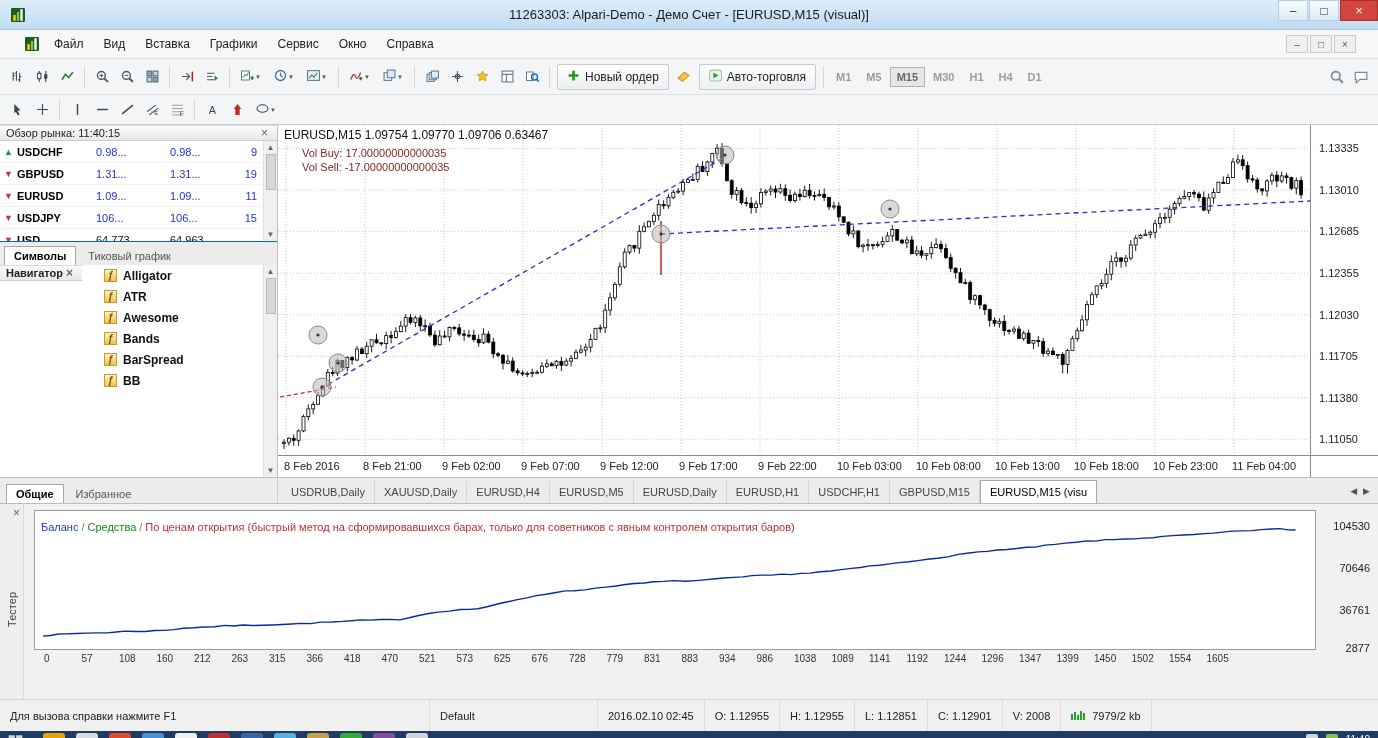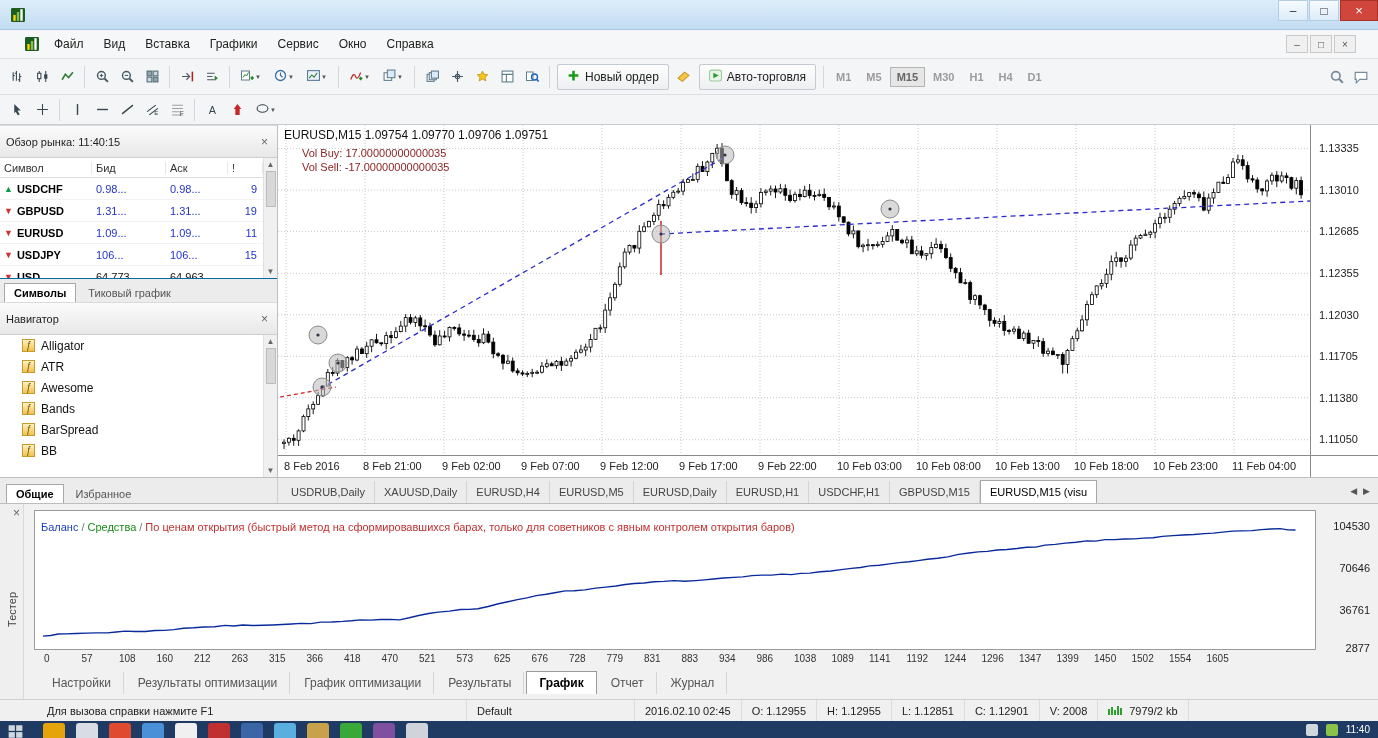--- a/index.html
+++ b/index.html
@@ -29,21 +29,21 @@
   .sep { width:1px; height:22px; background:#d4d6d8; margin:0 4px; flex:0 0 auto; }
   .tbtn { display:inline-flex; align-items:center; gap:5px; height:26px; padding:0 9px; background:linear-gradient(#fefefe,#edeff1); border:1px solid #c3cad2; border-radius:2px; font-size:12px; color:#222; margin:0 2px; }
   .tf { padding:3px 6px; color:#9b9b9b; font-weight:bold; font-size:11px; border:1px solid transparent; }
   .tf.active { background:#e6e6e6; border-color:#b3b3b3; color:#666; }
   .right-icons { margin-left:auto; display:flex; }
 
   
   .main { height:352px; display:flex; flex:0 0 auto; background:#fff; }
   .left { width:278px; border-right:1px solid #bfbfbf; display:flex; flex-direction:column; background:#fff; }
 
-  .panel-header { height:33px; background:linear-gradient(#fbfbfb,#e8e8e8); border-top:1px solid #dadada; border-bottom:1px solid #cecece; display:flex; align-items:center; padding:0 6px; font-size:11px; color:#222; flex:0 0 auto; }
+  .panel-header { height:16px; background:linear-gradient(#fbfbfb,#e8e8e8); border-top:1px solid #dadada; border-bottom:1px solid #cecece; display:flex; align-items:center; padding:0 6px; font-size:11px; color:#222; flex:0 0 auto; }
   .pclose { margin-left:auto; color:#666; font-size:12px; padding:0 3px; }
 
   .mw-table { position:relative; padding-right:14px; flex:0 0 auto; }
   .mw-head { display:grid; grid-template-columns:92px 74px 62px 1fr; height:20px; align-items:center; font-size:11px; color:#333; border-bottom:1px solid #ddd; }
   .mw-head span { padding:0 4px; border-right:1px solid #e5e5e5; }
   .mw-rows { height:100px; overflow:hidden; }
   .mw-row { display:grid; grid-template-columns:92px 74px 62px 1fr; height:22px; align-items:center; font-size:11px; border-bottom:1px solid #f3f3f3; }
   .cell { padding:0 4px; }
   .sym { display:flex; align-items:center; gap:4px; font-weight:bold; color:#000; }
   .num { color:#2233cc; }
@@ -53,21 +53,21 @@
   .arr.down { color:#d03030; }
   .vscroll { position:absolute; right:0; top:0; bottom:0; width:14px; background:#f0f0f0; border-left:1px solid #e0e0e0; display:flex; flex-direction:column; align-items:center; font-size:8px; color:#666; }
   .vscroll .sb { height:13px; line-height:13px; }
   .vscroll .thumb { width:10px; height:36px; background:#d8d8d8; border:1px solid #bcbcbc; }
   .vscroll .vfill { flex:1; }
 
   .ptabs { height:24px; background:#ececec; border-top:1px solid #0369a1; display:flex; align-items:flex-end; padding:0 4px; gap:2px; flex:0 0 auto; }
   .ptab { font-size:11px; color:#555; padding:3px 9px; border:1px solid transparent; border-bottom:none; white-space:nowrap; }
   .ptab.active { background:#fff; border-color:#a8a8a8; font-weight:bold; color:#000; }
 
-  .nav { flex:1; display:flex; flex-direction:column; overflow:hidden; }
+  .nav { flex:1; display:flex; flex-direction:row; overflow:hidden;font-weight:bold; }
   .nav-body { position:relative; flex:1; padding-right:14px; overflow:hidden; }
   .nav-item { display:flex; align-items:center; gap:6px; height:21px; padding-left:22px; font-size:12px; color:#111; }
   .fx { width:13px; height:13px; background:linear-gradient(#fff3c4,#f2c14e); border:1px solid #c79a2e; color:#7a5a10; font-size:10px; line-height:11px; text-align:center; font-style:italic; flex:0 0 auto; }
 
   
   .chart { flex:1; display:grid; grid-template-columns:1fr 68px; grid-template-rows:330px 22px; background:#fff; }
   .plot { grid-row:1; grid-column:1; position:relative; background:#fff; overflow:hidden; }
   .plot svg { width:100%; height:100%; display:block; }
   .ohlc { position:absolute; top:3px; left:6px; font-size:12px; color:#111; }
   .vol { position:absolute; top:21px; left:24px; font-size:11px; color:#8b2525; line-height:14px; }
@@ -103,21 +103,21 @@
   .tylabels span { position:absolute; right:8px; }
   .tylabels span:nth-child(1){top:10px} .tylabels span:nth-child(2){top:52px}
   .tylabels span:nth-child(3){top:94px} .tylabels span:nth-child(4){top:132px}
   .txlabels { display:flex; height:17px; font-size:10px; color:#333; padding:3px 62px 0 10px; overflow:hidden; flex:0 0 auto; }
   .txlabels span { flex:0 0 37.5px; }
   .ttabs { display:flex; align-items:flex-end; gap:2px; padding:2px 6px 0 6px; height:27px; flex:0 0 auto; }
   .ttab { font-size:12px; color:#555; padding:4px 12px; border-right:1px solid #d5d5d5; white-space:nowrap; }
   .ttab.active { background:#fff; border:1px solid #9a9a9a; border-bottom:none; font-weight:bold; color:#000; }
 
   
-  .statusbar { height:22px; display:flex; align-items:center; background:#f0f0f0; border-top:1px solid #cfcfcf; font-size:11px; color:#222; flex:0 0 auto; overflow:hidden;padding-left:37px; }
+  .statusbar { height:32px; display:flex; align-items:center; background:#f0f0f0; border-top:1px solid #cfcfcf; font-size:11px; color:#222; flex:0 0 auto; overflow:hidden; }
   .seg { padding:0 10px; border-right:1px solid #dcdcdc; white-space:nowrap; display:flex; align-items:center; gap:5px; height:100%; }
   .seg.help { width:430px; } .seg.prof { width:168px; }
 
   
   .taskbar { flex:1; display:flex; align-items:flex-start; gap:11px; background:#1f3a63; padding:2px 8px 0 8px; overflow:hidden; }
   .tb-ico { width:22px; height:22px; border-radius:3px; flex:0 0 auto; }
   .tb-start { width:24px; flex:0 0 auto; display:flex; padding-top:1px; }
   .tray { margin-left:auto; display:flex; gap:8px; align-items:flex-start; color:#fff; font-size:10px; padding-top:1px; }
   .tb-mini { width:12px; height:12px; background:#cfd8dc; border-radius:2px; }
 </style>
@@ -128,20 +128,21 @@
 
   <div class="titlebar">
     <span class="tb">
         <svg viewBox="0 0 12 12" width="14" height="14">
           <rect width="12" height="12" rx="1" fill="#1b5e20"></rect>
           <rect x="2" y="6" width="2" height="5" fill="#ffd600"></rect>
           <rect x="5" y="3.5" width="2" height="7.5" fill="#8bc34a"></rect>
           <rect x="8" y="1" width="2" height="10" fill="#fff"></rect>
         </svg>
       </span>
+    <span class="title">11263303: Alpari-Demo - Демо Счет - [EURUSD,M15 (visual)]</span>
     <span class="wctrl">
       <span class="wbtn">–</span>
       <span class="wbtn">□</span>
       <span class="wbtn close">×</span>
     </span>
   </div>
 
   <div class="menubar">
     <span class="tb">
         <svg viewBox="0 0 12 12" width="14" height="14">
@@ -392,26 +393,20 @@
 
   <div class="main">
     <div class="left">
 
       <div>
         <div class="panel-header">
           <span>Обзор рынка: 11:40:15</span>
           <span class="pclose">×</span>
         </div>
         <div class="mw-table">
-          <div class="mw-head">
-            <span>Символ</span>
-            <span>Бид</span>
-            <span>Аск</span>
-            <span>!</span>
-          </div>
           <div class="mw-rows">
             <div class="mw-row">
               <span class="cell sym">
                   <i class="arr up">▲</i>
                   <span>USDCHF</span>
                 </span>
               <span class="cell num">0.98...</span>
               <span class="cell num">0.98...</span>
               <span class="cell spn">9</span>
             </div>
@@ -959,21 +954,21 @@
             <circle cx="60" cy="238" r="1.6" fill="#334"></circle>
             <circle cx="44" cy="262" r="9" fill="rgba(185,185,185,0.55)" stroke="#8a8a8a"></circle>
             <circle cx="44" cy="262" r="1.6" fill="#334"></circle>
             <circle cx="383" cy="109" r="9" fill="rgba(185,185,185,0.55)" stroke="#8a8a8a"></circle>
             <circle cx="383" cy="109" r="1.6" fill="#334"></circle>
             <circle cx="447" cy="30" r="9" fill="rgba(185,185,185,0.55)" stroke="#8a8a8a"></circle>
             <circle cx="447" cy="30" r="1.6" fill="#334"></circle>
             <circle cx="612" cy="84" r="9" fill="rgba(185,185,185,0.55)" stroke="#8a8a8a"></circle>
             <circle cx="612" cy="84" r="1.6" fill="#334"></circle>
           </svg>
-        <div class="ohlc">EURUSD,M15 1.09754 1.09770 1.09706 1.09751</div>
+        <div class="ohlc">EURUSD,M15 1.09754 1.09770 1.09706 0.63467</div>
         <div class="vol">
           <div>Vol Buy: 17.00000000000035</div>
           <div>Vol Sell: -17.00000000000035</div>
         </div>
       </div>
       <div class="pricescale">
         <span>1.13335</span>
         <span>1.13010</span>
         <span>1.12685</span>
         <span>1.12355</span>
@@ -1072,29 +1067,20 @@
           <span>1192</span>
           <span>1244</span>
           <span>1296</span>
           <span>1347</span>
           <span>1399</span>
           <span>1450</span>
           <span>1502</span>
           <span>1554</span>
           <span>1605</span>
       </div>
-      <div class="ttabs">
-        <span class="ttab">Настройки</span>
-        <span class="ttab">Результаты оптимизации</span>
-        <span class="ttab">График оптимизации</span>
-        <span class="ttab">Результаты</span>
-        <span class="ttab active">График</span>
-        <span class="ttab">Отчет</span>
-        <span class="ttab">Журнал</span>
-      </div>
     </div>
   </div>
 
   <div class="statusbar">
     <span class="seg help">Для вызова справки нажмите F1</span>
     <span class="seg prof">Default</span>
     <span class="seg">2016.02.10 02:45</span>
     <span class="seg">O: 1.12955</span>
     <span class="seg">H: 1.12955</span>
     <span class="seg">L: 1.12851</span>

